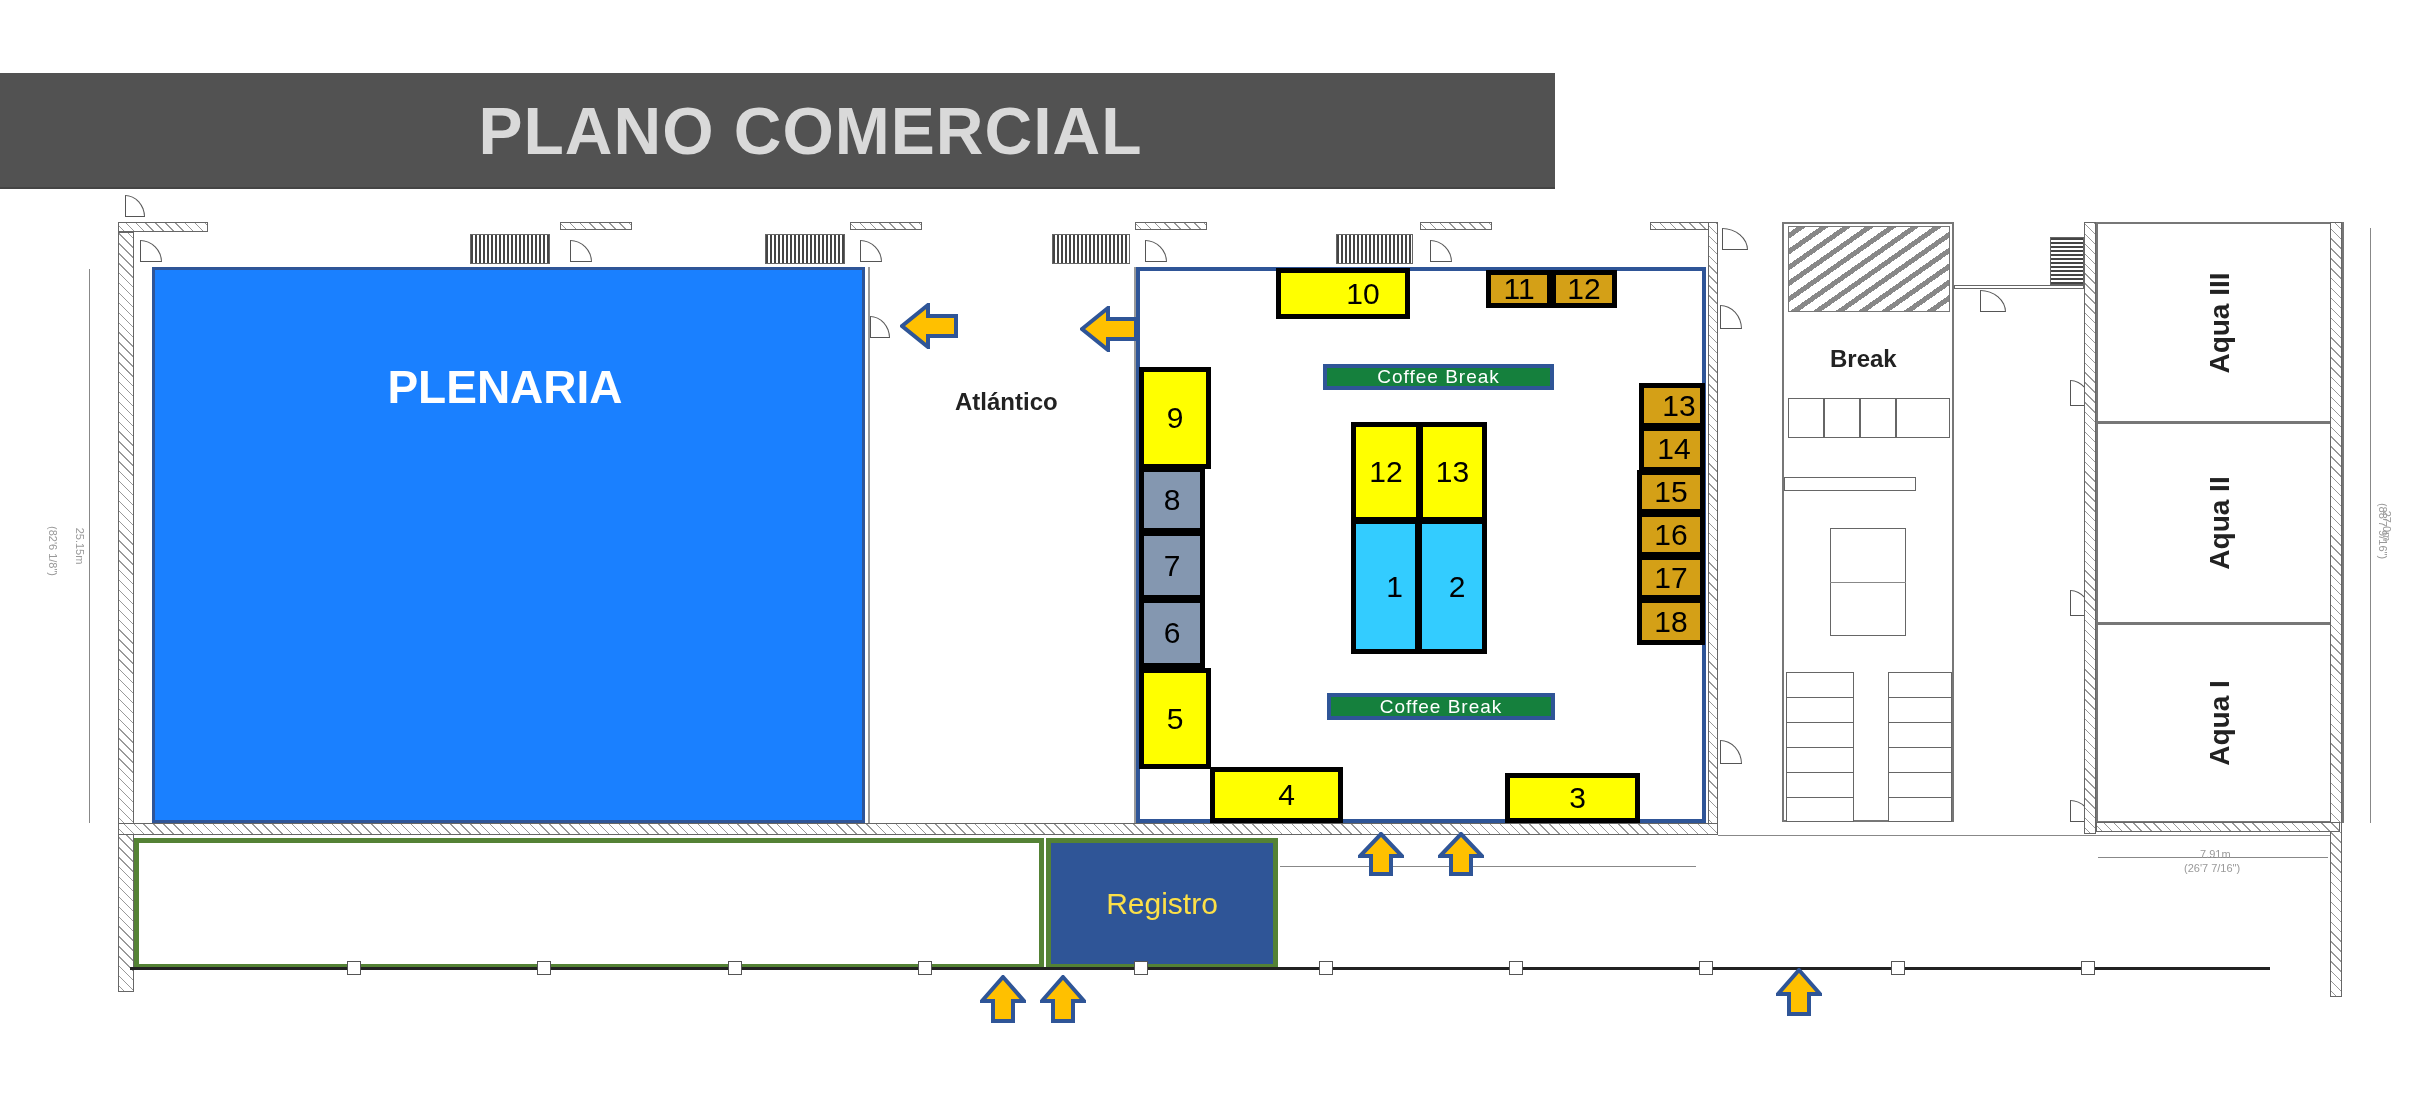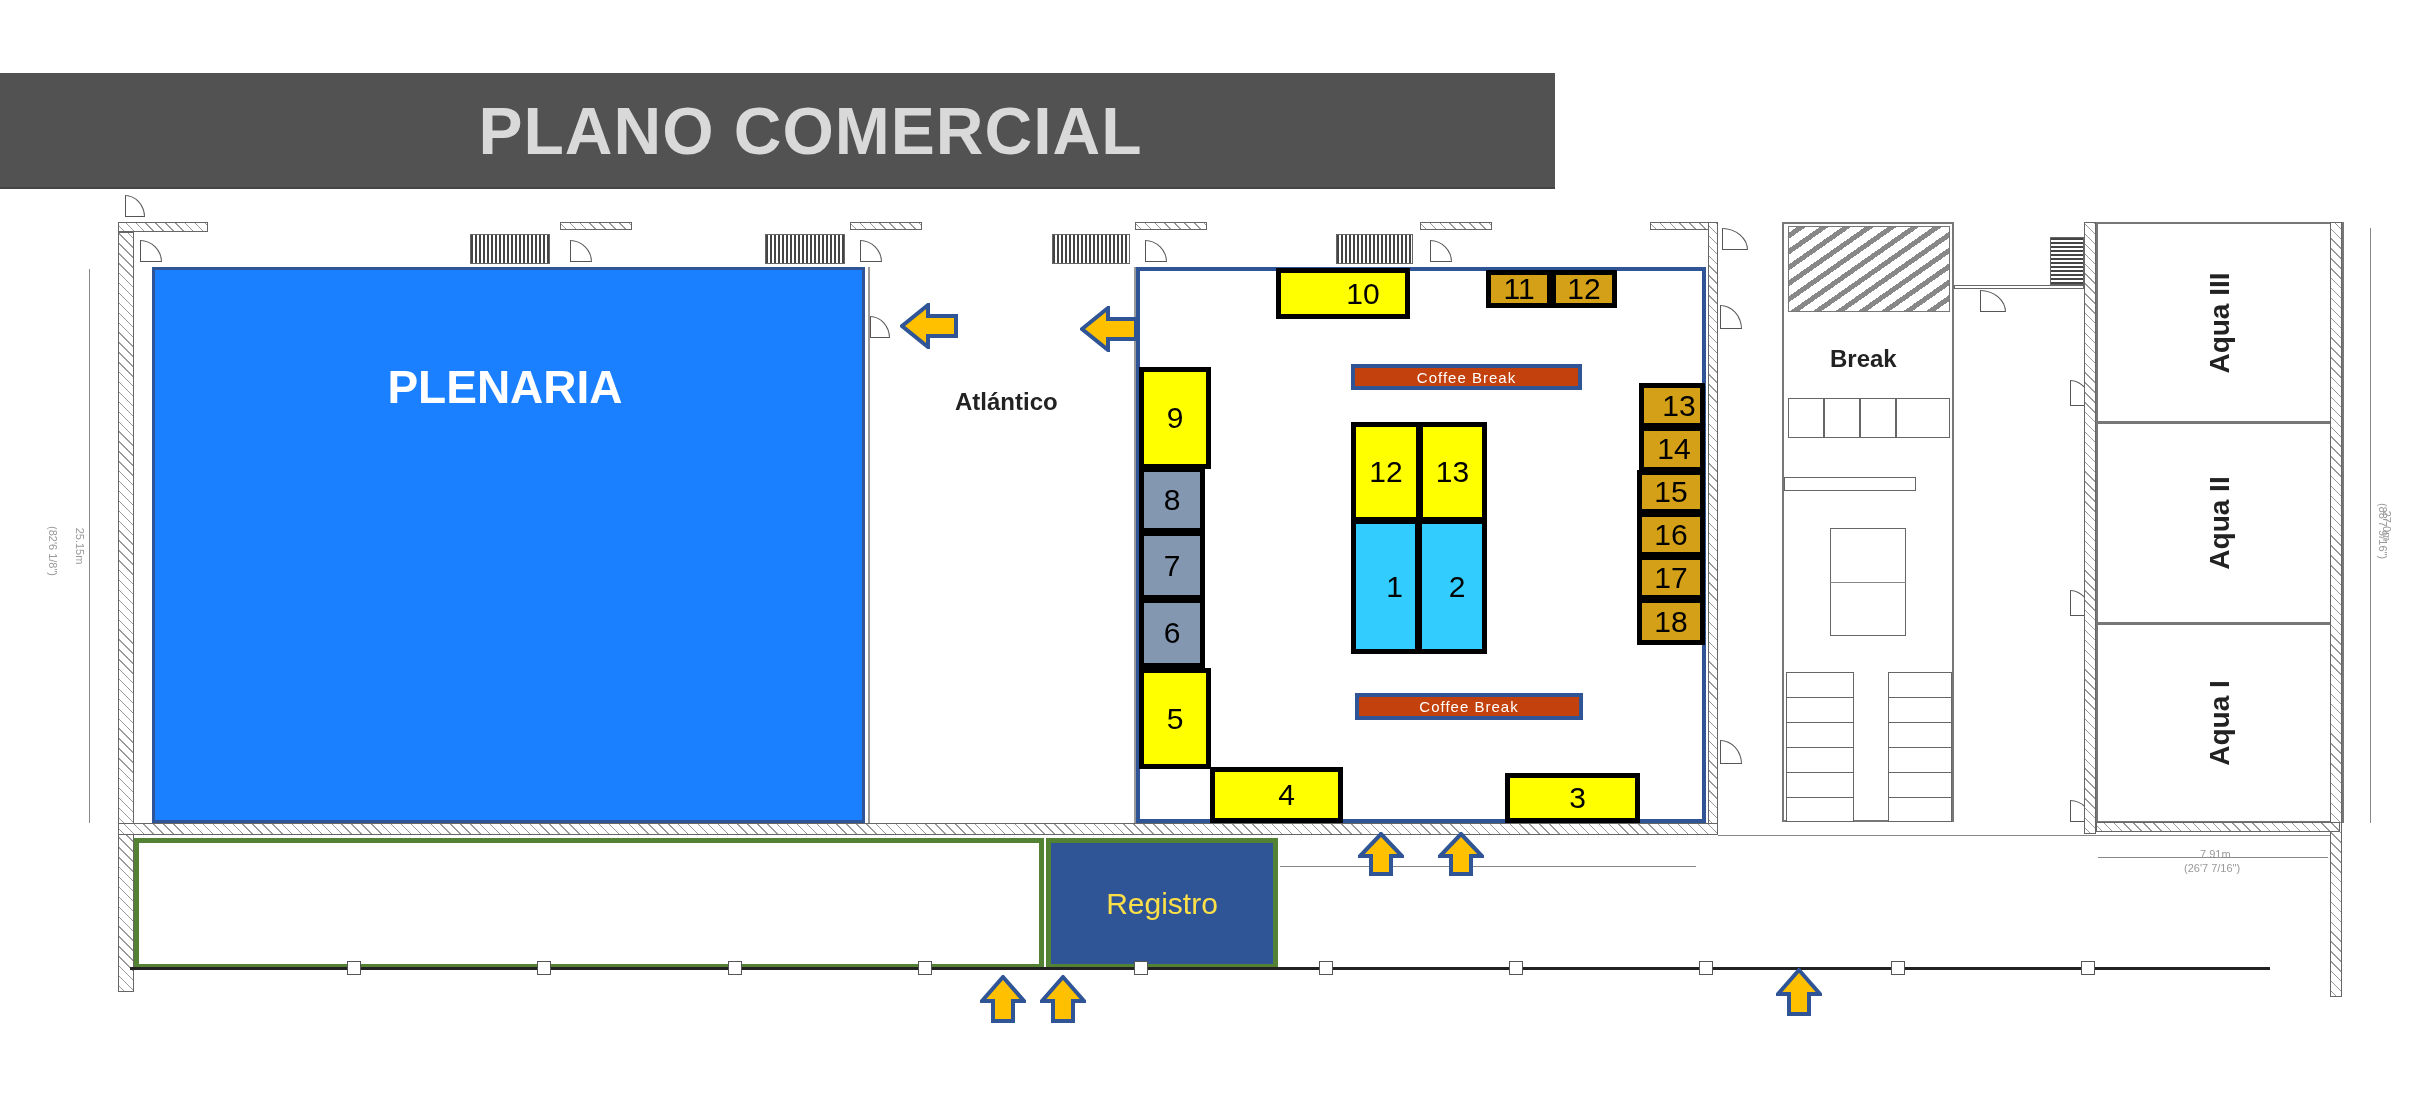--- a/index.html
+++ b/index.html
@@ -12,21 +12,21 @@
   .plenaria { left:152px; top:267px; width:713px; height:556px; background:#1a80ff; border:3px solid #2f5597; display:flex; align-items:flex-start; justify-content:center;padding-left:33px; }
   .plenaria span { color:#fff; font-weight:bold; font-size:46px; margin-top:90px; margin-left:-40px; }
   .atlantico { left:868px; top:267px; width:268px; height:556px; border-left:2px solid #999; border-right:2px solid #999; }
   .atl-label { left:955px; top:388px; font-weight:bold; font-size:24px; color:#222; }
   .hall { left:1136px; top:267px; width:570px; height:556px; border:4px solid #2f5597; background:#fff; }
   .booth { display:flex; align-items:center; justify-content:center; font-size:30px; color:#000; border:5px solid #000; }
   .y { background:#ffff00; }
   .g { background:#8497b0; }
   .c { background:#33ccff; }
   .o { background:#d4a017; }
-  .cb { background:#c2410c; border:4px solid #2f5597; color:#fff; font-size:15px; display:flex; align-items:center; justify-content:center; letter-spacing:1px;margin-left:28px; }
+  .cb { background:#15803d; border:4px solid #2f5597; color:#fff; font-size:19px; display:flex; align-items:center; justify-content:center; letter-spacing:1px; }
   .lowbox { left:134px; top:838px; width:910px; height:131px; border:5px solid #548235; background:#fff; }
   .registro { left:1046px; top:838px; width:232px; height:131px; background:#2f5597; border:5px solid #548235; color:#fde047; font-size:30px; display:flex; align-items:center; justify-content:center; }
   .service { left:1782px; top:222px; width:172px; height:600px; border:2px solid #777; background:#fff; }
   .hatch { left:1788px; top:226px; width:162px; height:86px; background:repeating-linear-gradient(-35deg,#fff 0 8px,#888 8px 13px); border:1px solid #777; }
   .caribe { left:1830px; top:345px; font-weight:bold; font-size:24px; color:#222; }
   .aqua { left:2096px; width:248px; border:2px solid #777; background:#fff; display:flex; align-items:center; justify-content:center; }
   .aqua span { transform:rotate(-90deg); font-weight:bold; font-size:28px; color:#222; white-space:nowrap; }
   .dim-text { font-size:11px; color:#999; white-space:nowrap; }
   .stall { border:1px solid #666; background:#fff; }
   .door-arc { border:1px solid #555; border-radius:0 100% 0 0; background:transparent; }

